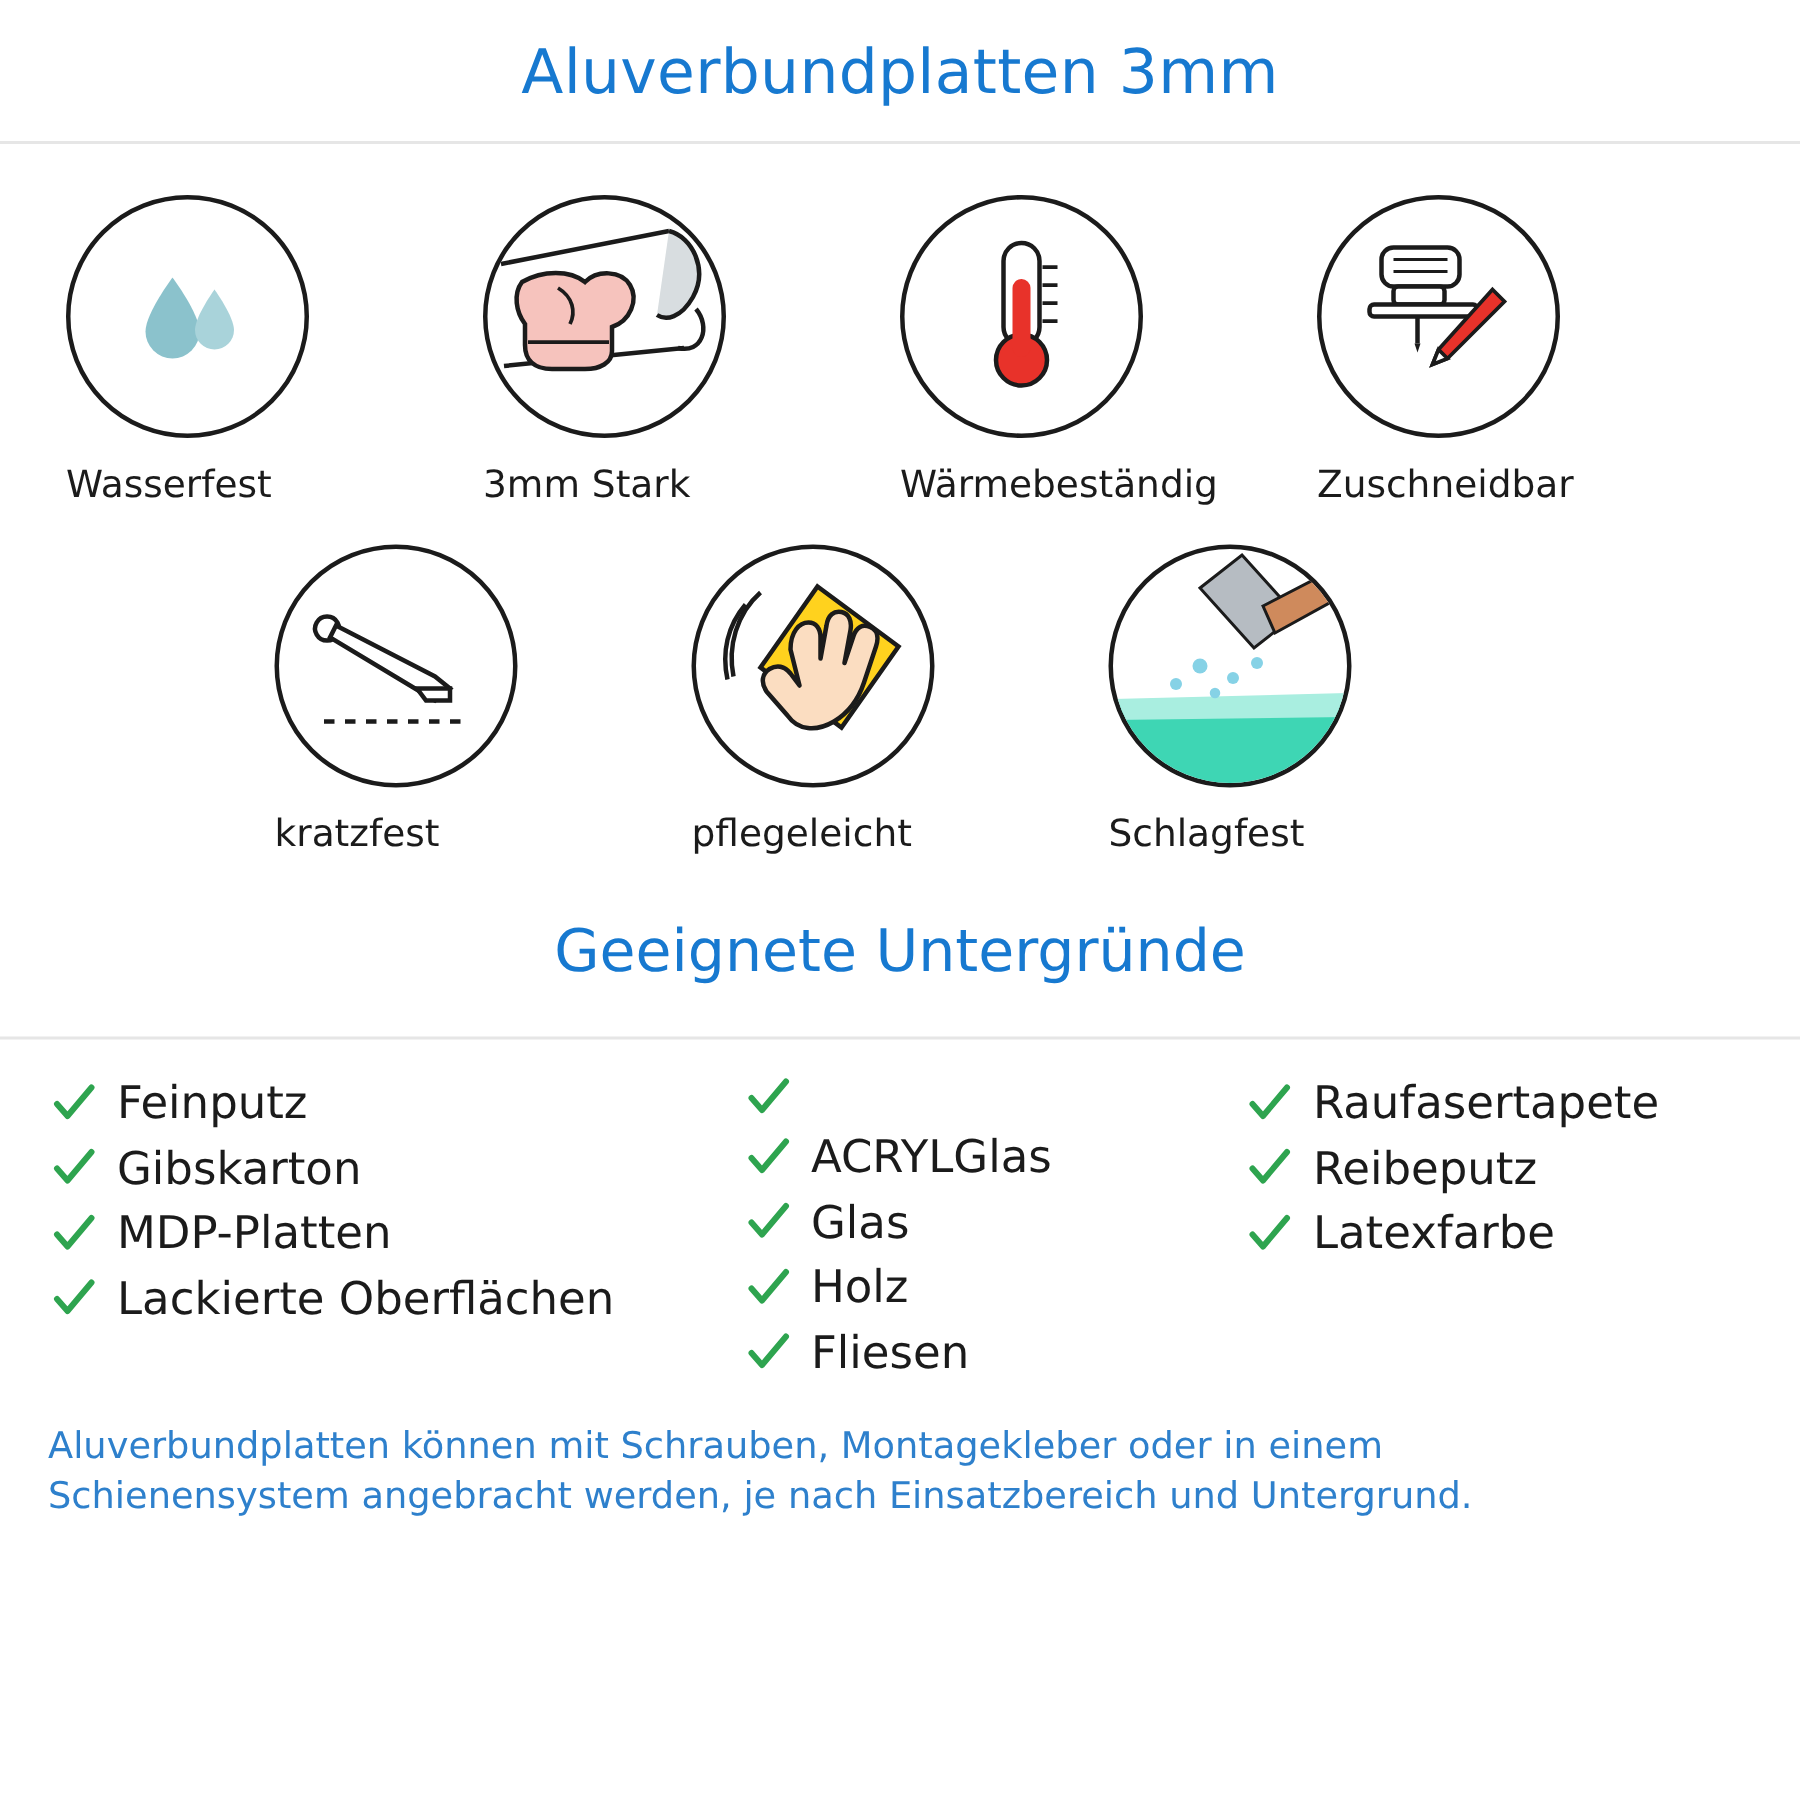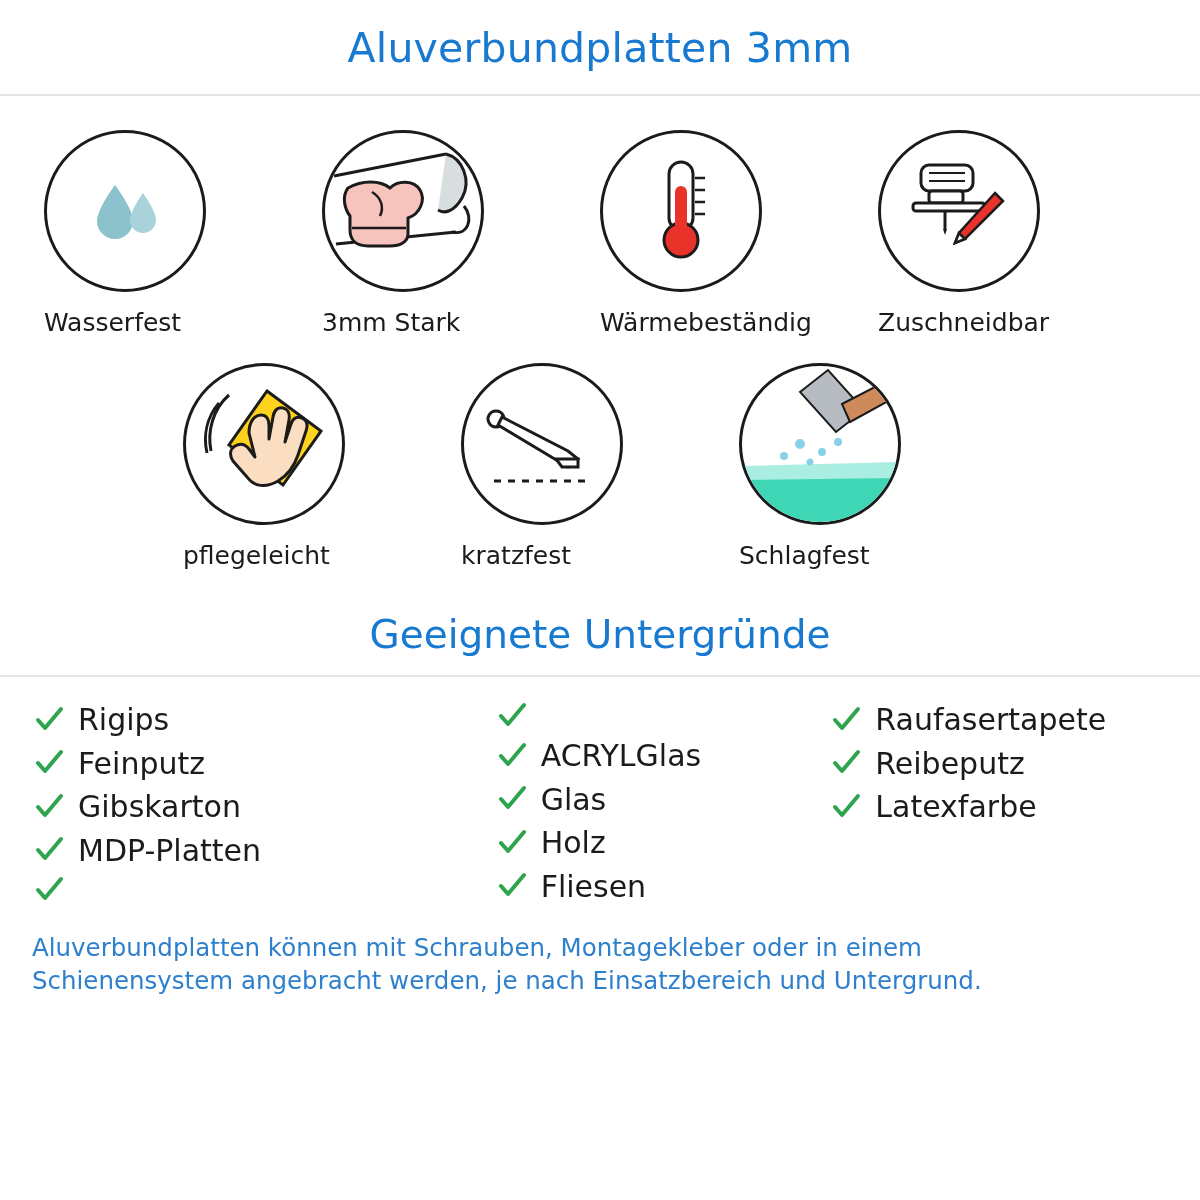--- a/index.html
+++ b/index.html
@@ -71,21 +71,21 @@
     color: #1b1b1b;
     font-weight: 400;
     text-align: center;
     white-space: nowrap;
   }
 
   
   .sub-bar {
     margin-top: 42px;
     text-align: center;
-    padding-bottom: 18px;
+    padding-bottom: 34px;
     border-bottom: 2px solid #e6e6e6;
   }
   .sub-bar h2 {
     margin: 0;
     font-size: 39px;
     font-weight: 400;
     color: #1779d0;
   }
 
   
@@ -212,43 +212,43 @@
         <div class="feature-label">Zuschneidbar</div>
       </div>
 
     </div>
 
     <div class="feature-row row2">
 
       <div class="feature">
         <div class="circle">
           <span>
+            <svg class="icon-svg" width="120" height="110" viewBox="0 0 120 110">
+              <path d="M14 22 a8 8 0 1 0 0.1 0 Z" fill="#fff" stroke="#1b1b1b" stroke-width="3"></path>
+              <path d="M20 28 L86 62 L96 70 L86 78 L76 72 L16 36 Z" fill="#ffffff" stroke="#1b1b1b" stroke-width="3"></path>
+              <path d="M74 70 L96 70 L96 78 L80 78 Z" fill="#ffffff" stroke="#1b1b1b" stroke-width="3"></path>
+              <line x1="12" y1="92" x2="110" y2="92" stroke="#1b1b1b" stroke-width="3" stroke-dasharray="7 7"></line>
+            </svg>
+          </span>
+        </div>
+        <div class="feature-label">kratzfest</div>
+      </div>
+
+      <div class="feature">
+        <div class="circle">
+          <span>
             <svg class="icon-svg" width="150" height="150" viewBox="0 0 150 150">
               <path d="M40 26 C24 40 18 62 22 82" stroke="#1b1b1b" stroke-width="3" fill="none"></path>
               <path d="M30 34 C18 48 14 66 18 84" stroke="#1b1b1b" stroke-width="3" fill="none"></path>
               <path d="M78 22 L132 62 L94 116 L40 76 Z" fill="#ffd21e" stroke="#1b1b1b" stroke-width="3"></path>
               <path d="M60 64 c0 -12 6 -18 12 -18 c5 0 8 4 8 10 l0 14 l4 -22 c1 -7 5 -10 10 -9 c5 1 7 6 6 12 l-4 22 l6 -18 c2 -6 6 -8 11 -6 c5 2 6 7 4 13 l-8 24 c-4 12 -10 20 -20 26 c-12 7 -24 6 -31 -4 L 44 92 c-4 -6 -3 -12 2 -15 c5 -3 10 -2 14 3 l6 8 z" fill="#fbddc1" stroke="#1b1b1b" stroke-width="3" stroke-linejoin="round"></path>
             </svg>
           </span>
         </div>
         <div class="feature-label">pflegeleicht</div>
-      </div>
-
-      <div class="feature">
-        <div class="circle">
-          <span>
-            <svg class="icon-svg" width="120" height="110" viewBox="0 0 120 110">
-              <path d="M14 22 a8 8 0 1 0 0.1 0 Z" fill="#fff" stroke="#1b1b1b" stroke-width="3"></path>
-              <path d="M20 28 L86 62 L96 70 L86 78 L76 72 L16 36 Z" fill="#ffffff" stroke="#1b1b1b" stroke-width="3"></path>
-              <path d="M74 70 L96 70 L96 78 L80 78 Z" fill="#ffffff" stroke="#1b1b1b" stroke-width="3"></path>
-              <line x1="12" y1="92" x2="110" y2="92" stroke="#1b1b1b" stroke-width="3" stroke-dasharray="7 7"></line>
-            </svg>
-          </span>
-        </div>
-        <div class="feature-label">kratzfest</div>
       </div>
 
       <div class="feature">
         <div class="circle">
           <span>
             <svg class="icon-svg" width="156" height="156" viewBox="0 0 156 156">
               <path d="M0 104 L156 104 L156 156 L0 156 Z" fill="#3ed6b4"></path>
               <path d="M0 100 L156 96 L156 112 L0 114 Z" fill="#a9eee0"></path>
               <path d="M58 26 L86 4 L122 44 L94 66 Z" fill="#b6bcc2" stroke="#1b1b1b" stroke-width="2"></path>
               <path d="M100 38 L158 8 L166 24 L108 56 Z" fill="#cf8a5c" stroke="#1b1b1b" stroke-width="2"></path>
@@ -274,28 +274,20 @@
 
   <div class="substrates">
 
     <div class="col c1">
       <div class="check-item">
         <span class="check">
             <svg width="30" height="30" viewBox="0 0 30 30">
               <path d="M4 15 L11 23 L27 4" stroke="#2ea44f" stroke-width="4" fill="none" stroke-linecap="round" stroke-linejoin="round"></path>
             </svg>
           </span>
-        <span>Rigips</span>
-      </div>
-      <div class="check-item">
-        <span class="check">
-            <svg width="30" height="30" viewBox="0 0 30 30">
-              <path d="M4 15 L11 23 L27 4" stroke="#2ea44f" stroke-width="4" fill="none" stroke-linecap="round" stroke-linejoin="round"></path>
-            </svg>
-          </span>
         <span>Feinputz</span>
       </div>
       <div class="check-item">
         <span class="check">
             <svg width="30" height="30" viewBox="0 0 30 30">
               <path d="M4 15 L11 23 L27 4" stroke="#2ea44f" stroke-width="4" fill="none" stroke-linecap="round" stroke-linejoin="round"></path>
             </svg>
           </span>
         <span>Gibskarton</span>
       </div>
@@ -306,20 +298,21 @@
             </svg>
           </span>
         <span>MDP-Platten</span>
       </div>
       <div class="check-item">
         <span class="check">
             <svg width="30" height="30" viewBox="0 0 30 30">
               <path d="M4 15 L11 23 L27 4" stroke="#2ea44f" stroke-width="4" fill="none" stroke-linecap="round" stroke-linejoin="round"></path>
             </svg>
           </span>
+        <span>Lackierte Oberflächen</span>
       </div>
     </div>
 
     <div class="col c2">
       <div class="check-item">
         <span class="check">
             <svg width="30" height="30" viewBox="0 0 30 30">
               <path d="M4 15 L11 23 L27 4" stroke="#2ea44f" stroke-width="4" fill="none" stroke-linecap="round" stroke-linejoin="round"></path>
             </svg>
           </span>

